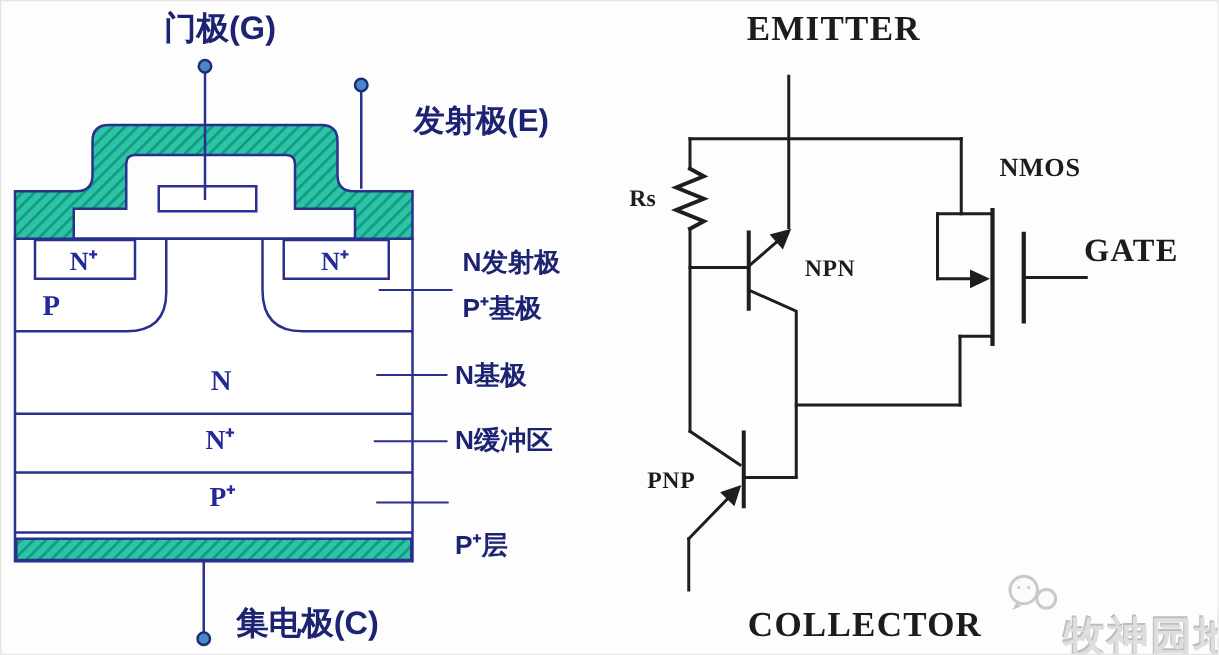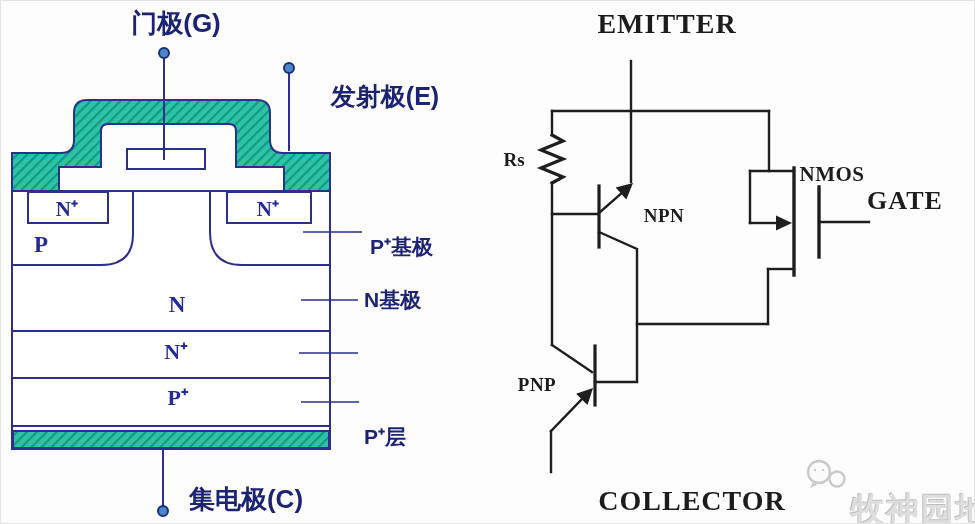--- a/index.html
+++ b/index.html
@@ -131,27 +131,29 @@
   <div class="lbl cn cn-big" style="left:175px;top:22px;font-size:26px;">门极(G)</div>
   <div class="lbl cn cn-big" style="left:245px;top:498px;font-size:26px;">集电极(C)</div>
 
   <div class="lbl region" style="left:66px;top:207px;font-size:21px;">N⁺</div>
   <div class="lbl region" style="left:267px;top:207px;font-size:21px;">N⁺</div>
   <div class="lbl region" style="left:40px;top:244px;font-size:23px;">P</div>
   <div class="lbl region" style="left:176px;top:304px;font-size:23px;">N</div>
   <div class="lbl region" style="left:175px;top:349px;font-size:22px;">N⁺</div>
   <div class="lbl region" style="left:177px;top:395px;font-size:22px;">P⁺</div>
 
+  <div class="lbl-left cn cn-anno" style="left:369px;top:209px;">N发射极</div>
   <div class="lbl-left cn cn-anno" style="left:369px;top:245px;">P⁺基极</div>
   <div class="lbl-left cn cn-anno" style="left:363px;top:299px;">N基极</div>
+  <div class="lbl-left cn cn-anno" style="left:363px;top:351px;">N缓冲区</div>
   <div class="lbl-left cn cn-anno" style="left:363px;top:395px;margin-top:40px;">P⁺层</div>
 
   <div class="lbl circuit-lbl" style="left:691px;top:500px;font-size:28px;">COLLECTOR</div>
   <div class="lbl circuit-lbl" style="left:666px;top:23px;font-size:28px;">EMITTER</div>
   <div class="lbl circuit-lbl" style="left:904px;top:200px;font-size:26px;text-align:center;">GATE</div>
-  <div class="lbl circuit-lbl" style="left:831px;top:133px;font-size:21px;letter-spacing:0.5px;margin-top:40px;">NMOS</div>
+  <div class="lbl circuit-lbl" style="left:831px;top:133px;font-size:21px;letter-spacing:0.5px;">NMOS</div>
   <div class="lbl circuit-lbl" style="left:663px;top:215px;font-size:19px;letter-spacing:0.5px;">NPN</div>
   <div class="lbl circuit-lbl" style="left:536px;top:384px;font-size:19px;letter-spacing:0.5px;">PNP</div>
   <div class="lbl circuit-lbl" style="left:513px;top:159px;font-size:19px;letter-spacing:0px;">Rs</div>
 
   <div class="lbl-left wm-text" style="left:850px;top:477px;">牧神园地</div>
 
 </div>
 
 </body></html>

